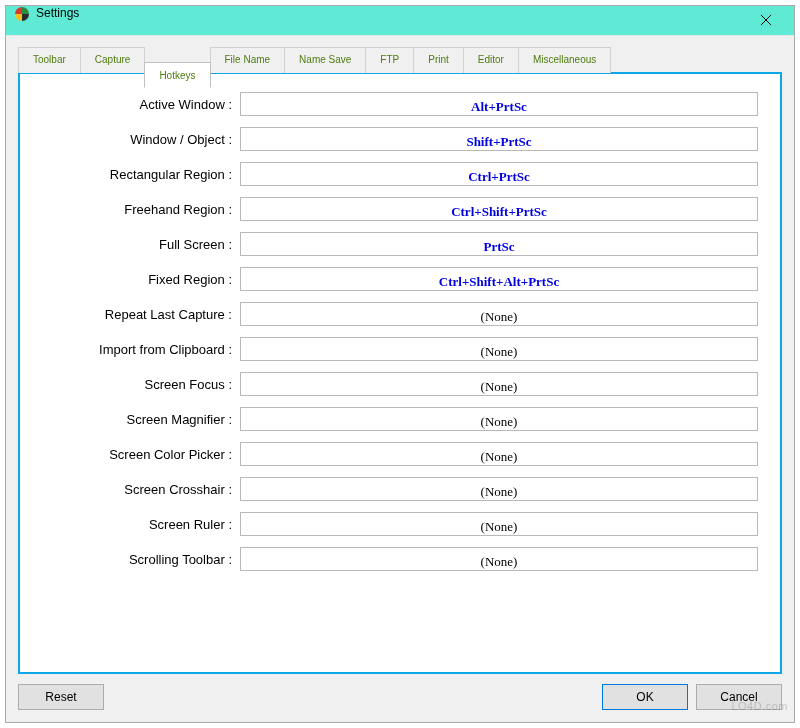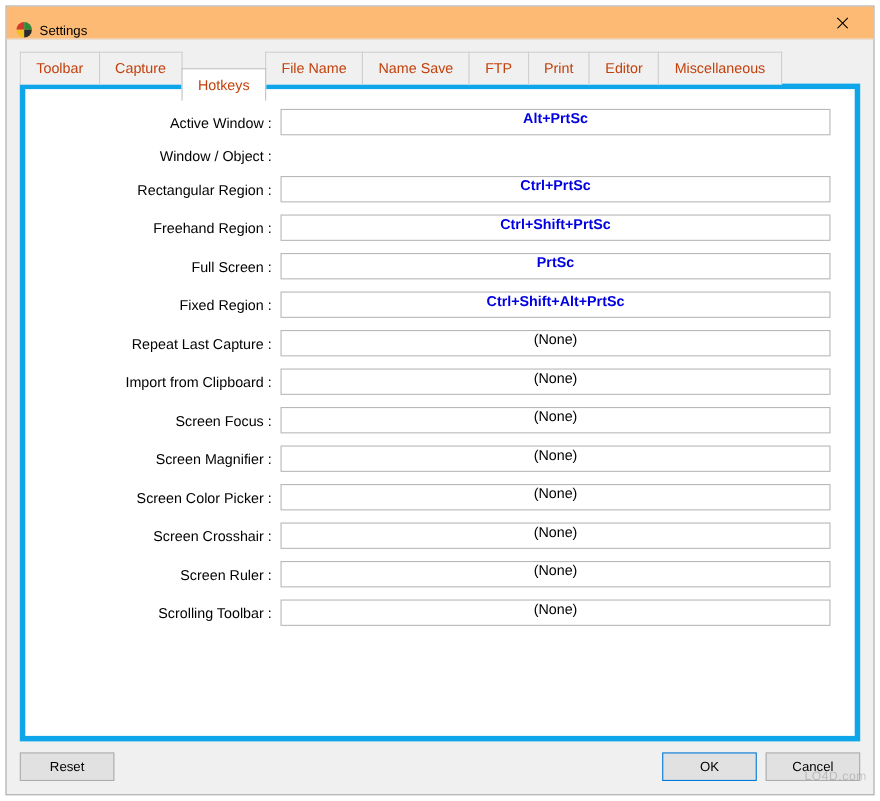--- a/index.html
+++ b/index.html
@@ -16,23 +16,23 @@
       width: 790px;
       height: 718px;
       margin: 5px;
       border: 1px solid #aaa;
       background: #f0f0f0;
       display: flex;
       flex-direction: column;
     }
     .titlebar {
       height: 30px;
-      background: #fdba74;
-      display: flex;
-      align-items: flex-end;
+      background: #5eead4;
+      display: flex;
+      align-items: flex-start;
       padding: 0 8px;
       border-bottom: 1px solid #e5e5e5;
     }
     .titlebar-icon {
       width: 16px;
       height: 16px;
       margin-right: 6px;
     }
     .titlebar-title {
       flex: 1;
@@ -55,43 +55,43 @@
       display: flex;
       flex-direction: column;
     }
     .tabs {
       display: flex;
       position: relative;
       z-index: 2;
     }
     .tab {
       padding: 6px 14px;
-      font-size: 13px;
-      color: #c2410c;
+      font-size: 10px;
+      color: #4d7c0f;
       background: #f0f0f0;
       border: 1px solid #d0d0d0;
       border-bottom: none;
       margin-right: -1px;
       cursor: pointer;
       position: relative;
       top: 1px;
     }
     .tab.active {
       background: #fff;
       border-color: #c0c0c0;
       border-bottom: 1px solid #fff;
       z-index: 3;
       top: 16px;
       padding-top: 7px;
     }
     .tabpanel {
       background: #fff;
-      border: 5px solid #0ea5e9;
-      flex: 1;
-      padding: 18px 22px 10px 22px;
+      border: 2px solid #0ea5e9;
+      flex: 1;
+      padding: 18px 22px 10px 10px;
       position: relative;
       z-index: 1;
     }
     .row {
       display: flex;
       align-items: center;
       margin-bottom: 11px;
     }
     .row-label {
       width: 210px;
@@ -99,25 +99,26 @@
       padding-right: 8px;
       font-size: 13px;
       color: #000;
     }
     .row-field {
       flex: 1;
       height: 24px;
       border: 1px solid #b8b8b8;
       background: #fff;
       display: flex;
-      align-items: flex-start;
+      align-items: flex-end;
       justify-content: center;
       font-size: 13px;
       padding: 0 4px;
       cursor: pointer;
+      font-family: Liberation Serif, serif;
     }
     .hotkey-set {
       color: #0000e0;
       font-weight: bold;
     }
     .hotkey-none {
       color: #000;
     }
     .button-bar {
       padding: 10px 12px 12px 12px;
@@ -187,20 +188,23 @@
     <div class="tabpanel" id="hotkeys-panel">
 
     <div class="row">
           <div class="row-label">Active Window :</div>
           <div class="row-field">
             <span class="hotkey-set">Alt+PrtSc</span>
           </div>
         </div>
         <div class="row">
           <div class="row-label">Window / Object :</div>
+          <div class="row-field">
+            <span class="hotkey-set">Shift+PrtSc</span>
+          </div>
         </div>
         <div class="row">
           <div class="row-label">Rectangular Region :</div>
           <div class="row-field">
             <span class="hotkey-set">Ctrl+PrtSc</span>
           </div>
         </div>
         <div class="row">
           <div class="row-label">Freehand Region :</div>
           <div class="row-field">

